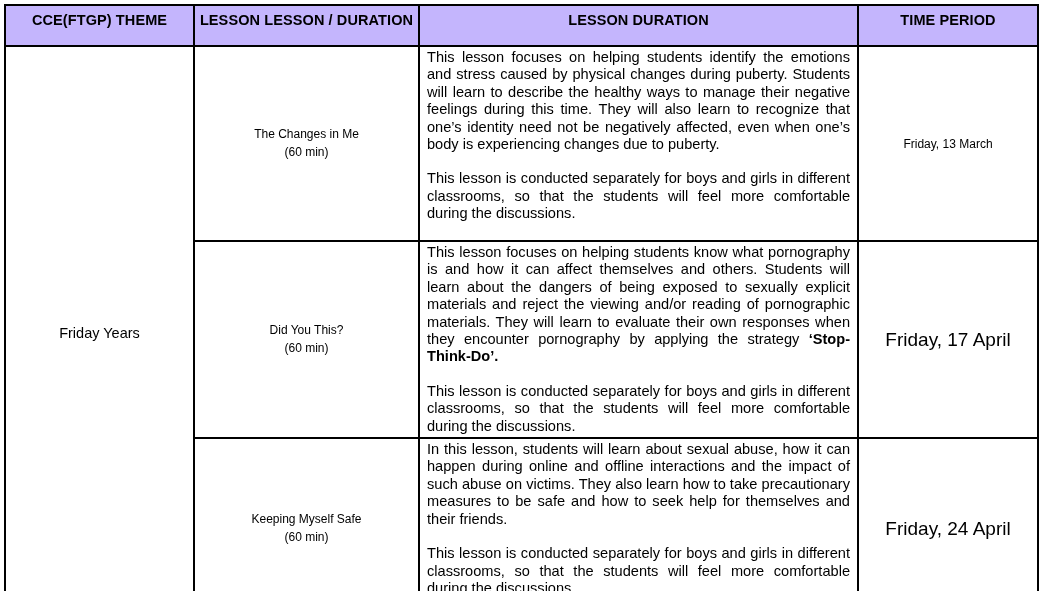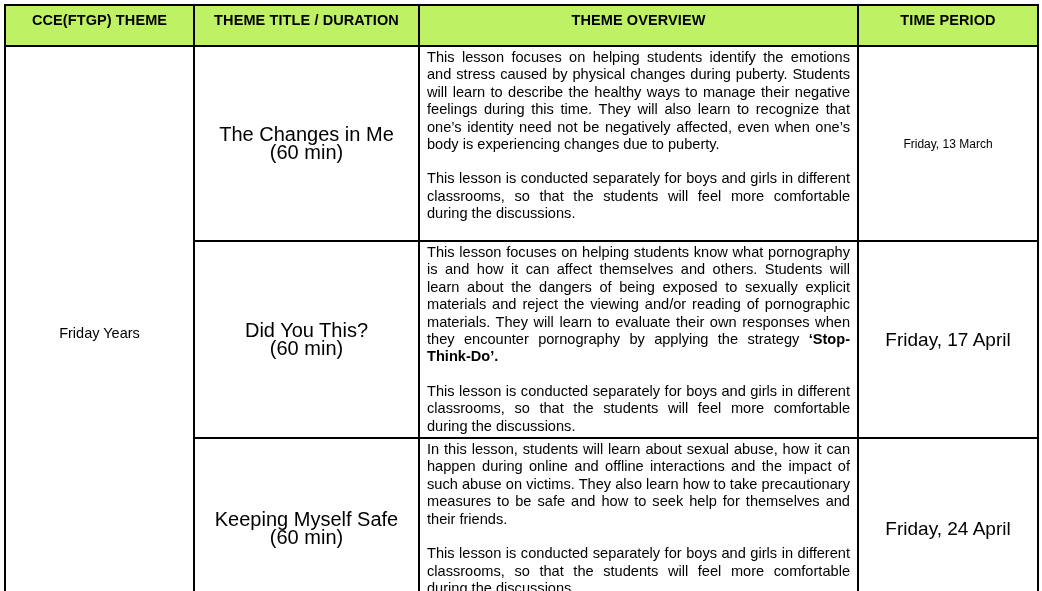--- a/index.html
+++ b/index.html
@@ -23,42 +23,42 @@
   }
   table.schedule th,
   table.schedule td {
     border: 2px solid #000000;
     box-sizing: border-box;
     overflow: hidden;
   }
   
   thead tr { height: 41px; }
   th.hdr {
-    background: #bef264;
+    background: #c4b5fd;
     font-size: 14.5px;
     font-weight: bold;
     text-align: center;
     vertical-align: top;
     padding: 6px 4px 3px 4px;
     letter-spacing: 0.1px;
   }
   
   tr.r1 { height: 195px; }
   tr.r2 { height: 167px; }
   tr.r3 { height: 181px; }
   td.theme {
     text-align: center;
     vertical-align: middle;
     font-size: 14.5px;
     padding: 2px;
   }
   td.title {
     text-align: center;
     vertical-align: middle;
-    font-size: 20px;
+    font-size: 12px;
     padding: 2px;
     line-height: 17.3px;
   }
   td.title .dur { }
   td.overview {
     vertical-align: top;
     text-align: justify;
     font-size: 14.6px;
     line-height: 17.4px;
     padding: 2px 7px 2px 7px;
@@ -84,22 +84,22 @@
   <table class="schedule">
     <colgroup>
       <col style="width:189px">
       <col style="width:225px">
       <col style="width:439px">
       <col style="width:180px">
     </colgroup>
     <thead>
       <tr>
         <th class="hdr">CCE(FTGP) THEME</th>
-        <th class="hdr">THEME TITLE / DURATION</th>
-        <th class="hdr">THEME OVERVIEW</th>
+        <th class="hdr">LESSON LESSON / DURATION</th>
+        <th class="hdr">LESSON DURATION</th>
         <th class="hdr">TIME PERIOD</th>
       </tr>
     </thead>
     <tbody>
       <tr class="r1">
         <td class="theme" rowspan="3">
           <span>Friday Years</span>
         </td>
         <td class="title">
           <div>The Changes in Me</div>

